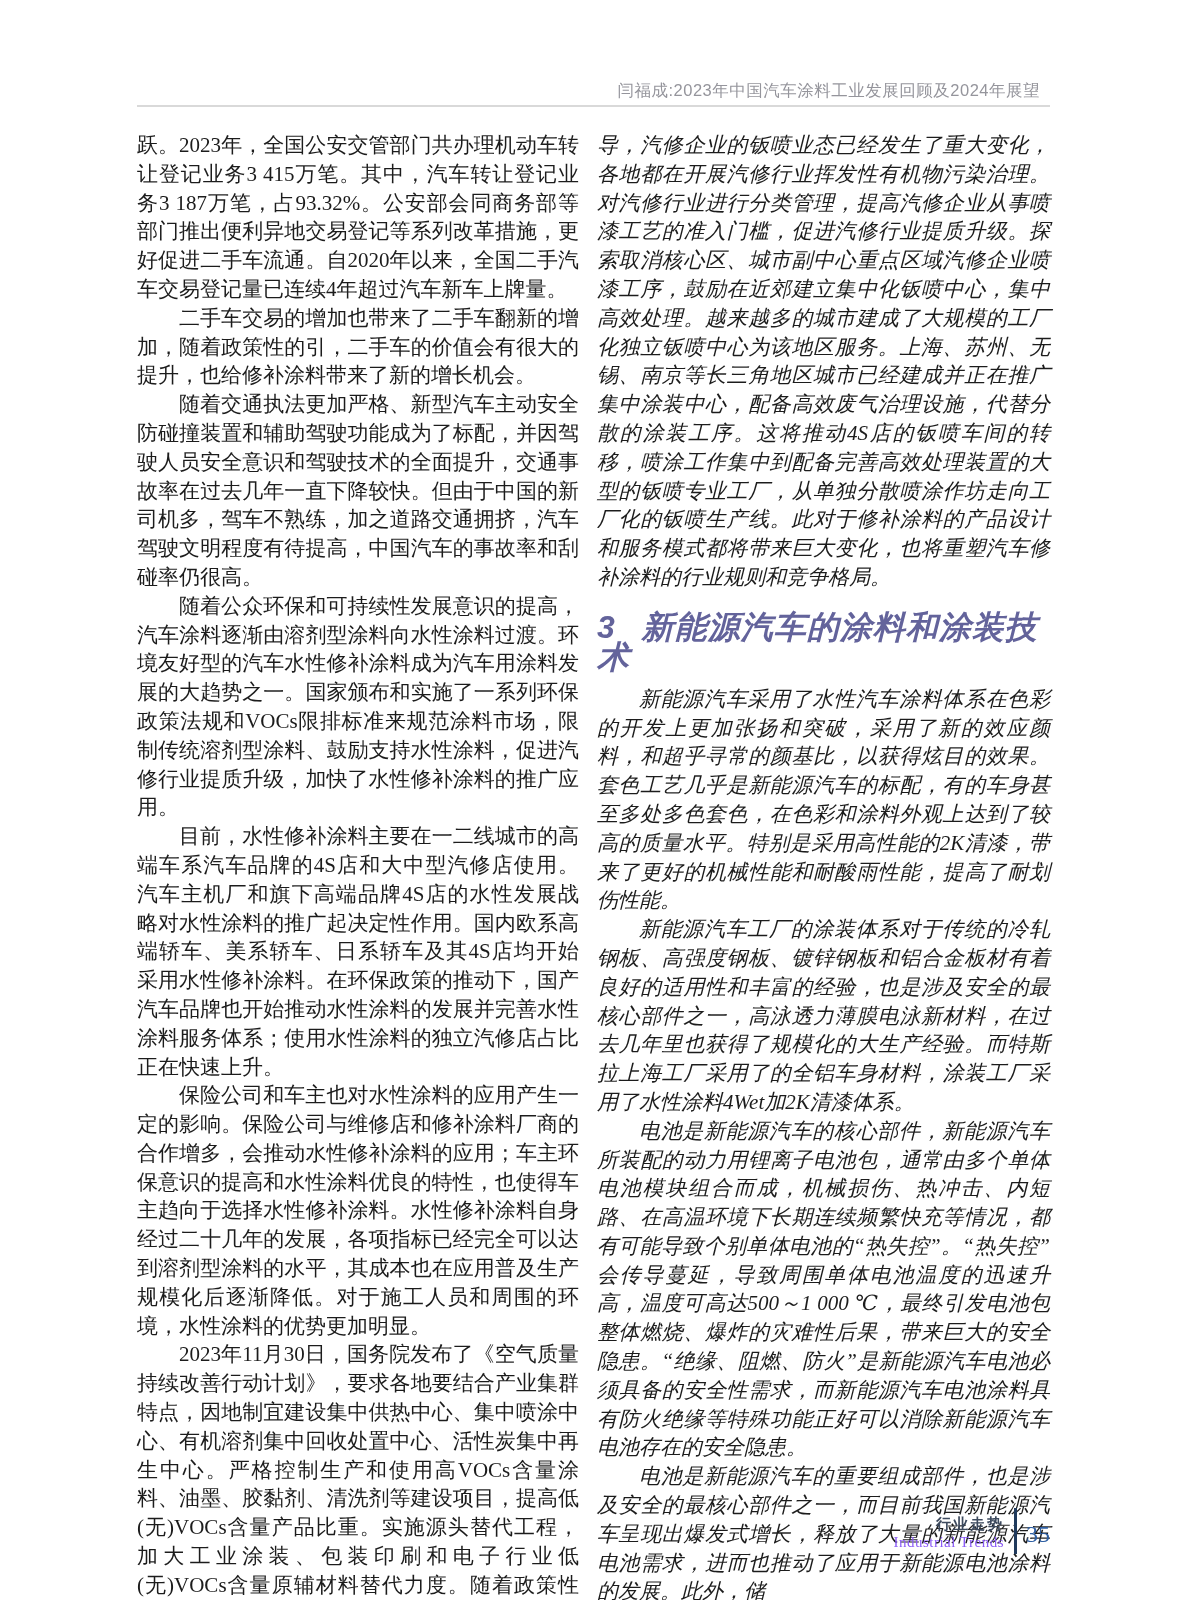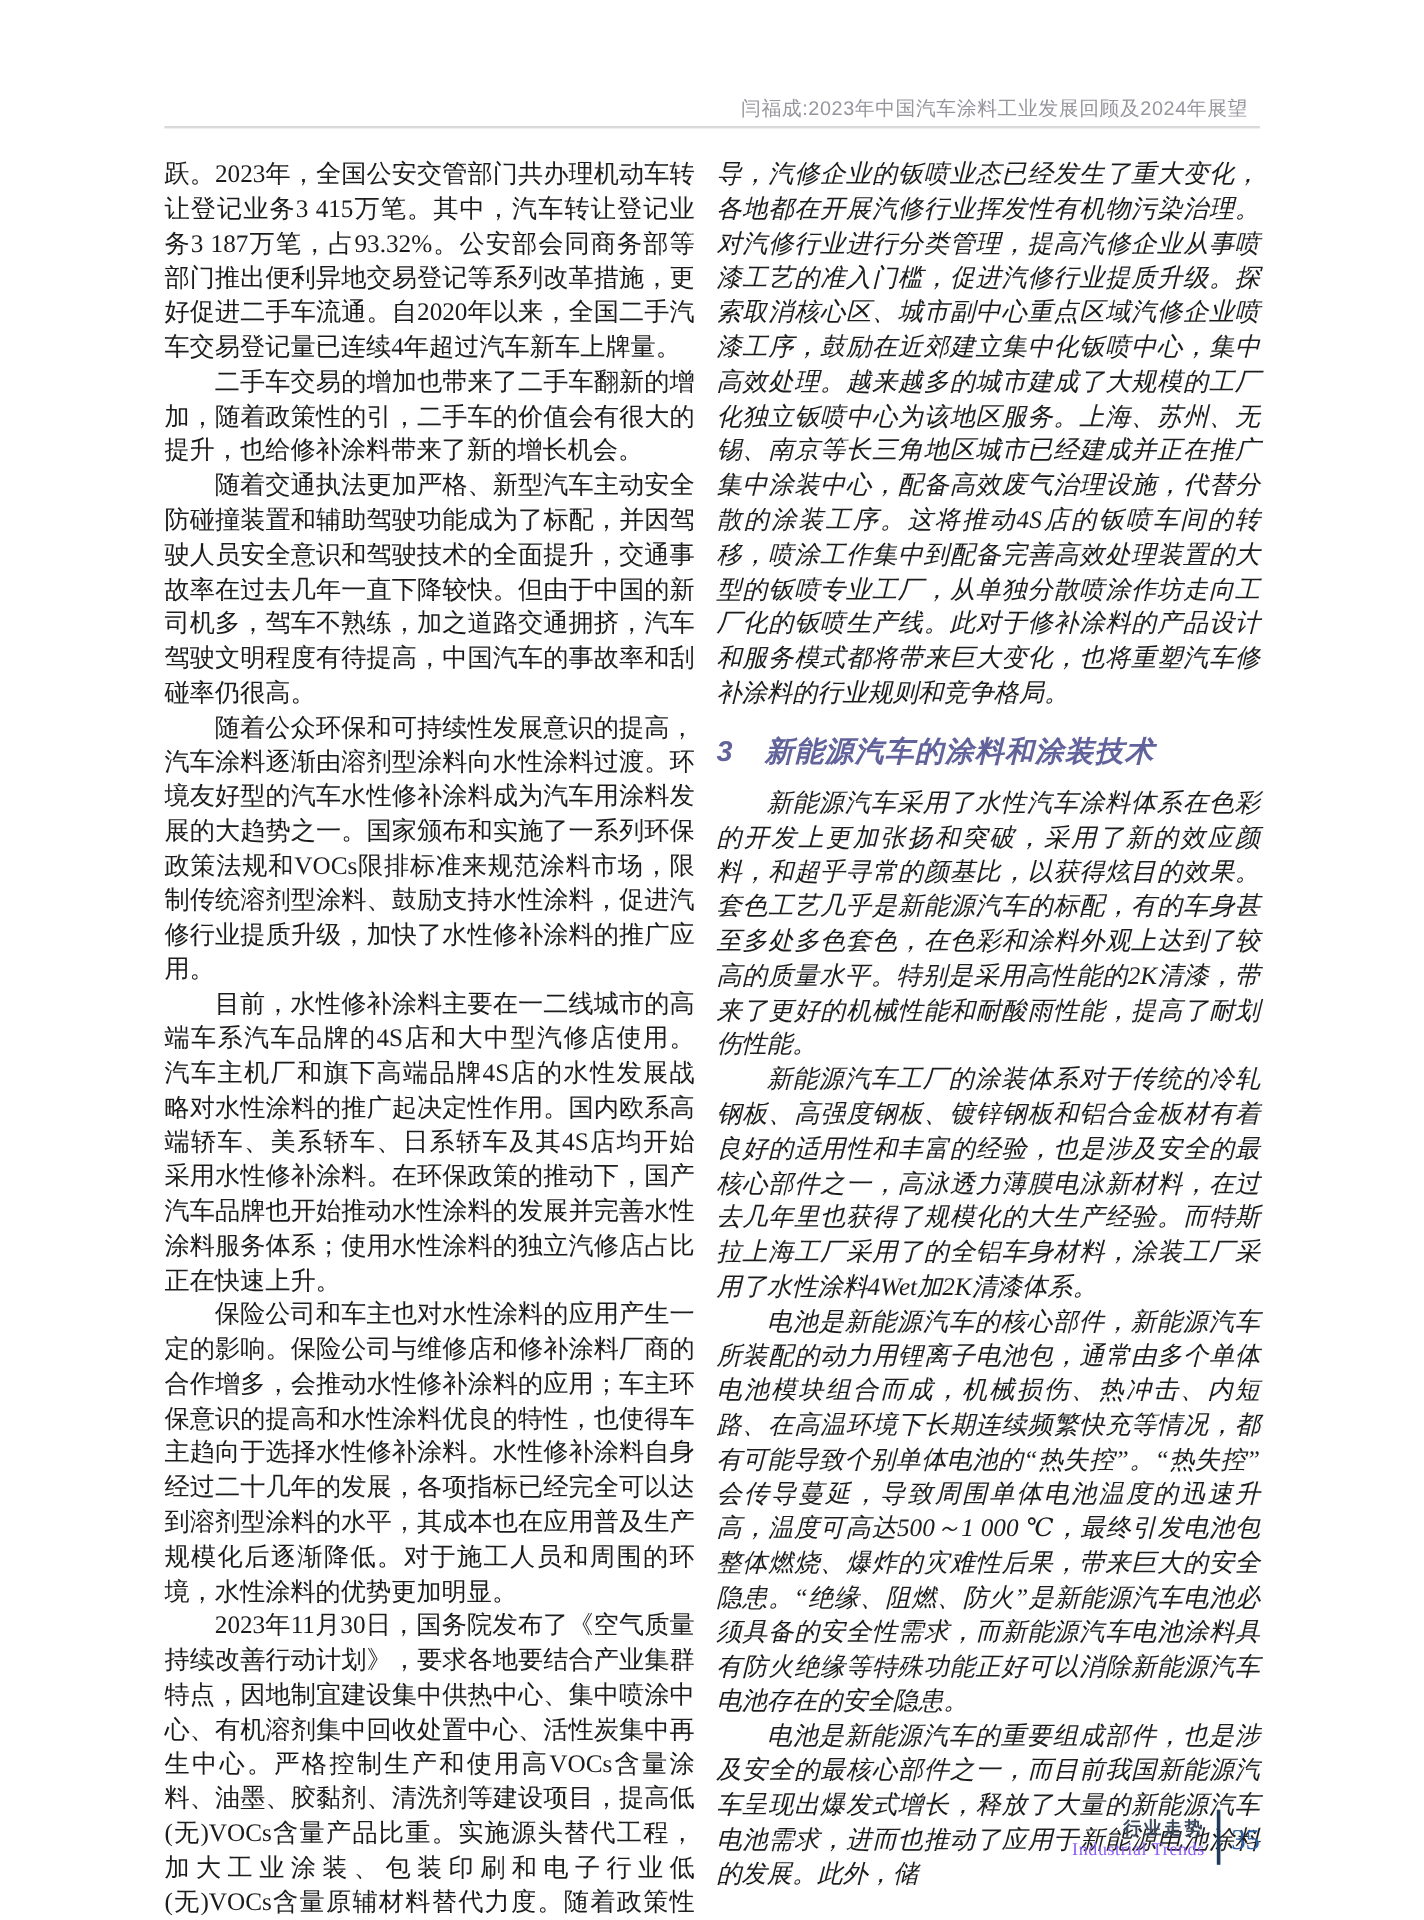--- a/index.html
+++ b/index.html
@@ -42,21 +42,21 @@
   }
   .col-left  { left: 137px; width: 442px; }
   .col-right { left: 597px; width: 453px; font-style: italic; }
   .body-para { margin: 0; }
   .body-para.indent { text-indent: 2em; }
   
   .section-heading {
     margin: 20px 0 13px 0;
     font-family: "Liberation Sans", sans-serif;
     font-weight: bold;
-    font-size: 24px;
+    font-size: 32px;
     line-height: 30px;
     color: #63639b;
     letter-spacing: 1px;
     text-align: left;
   }
   .sec-num { margin-right: 26px; }
   
   .footer {
     position: absolute;
     right: 137px;

